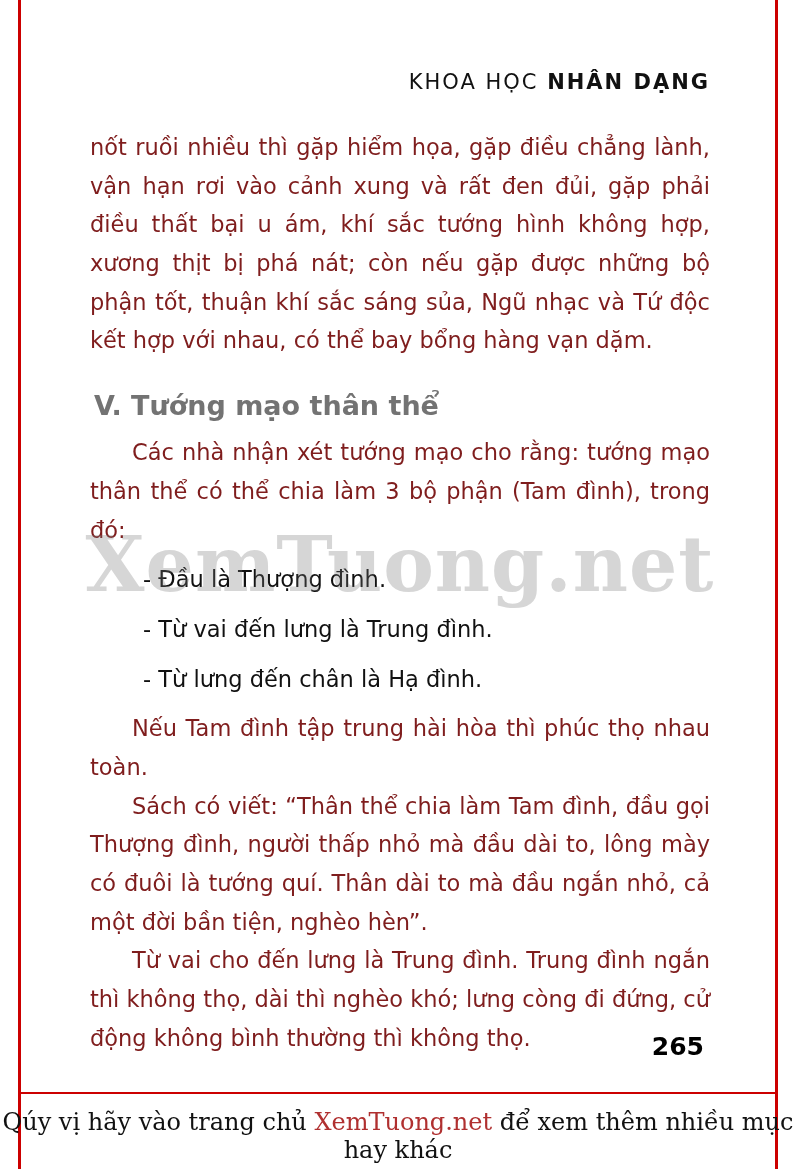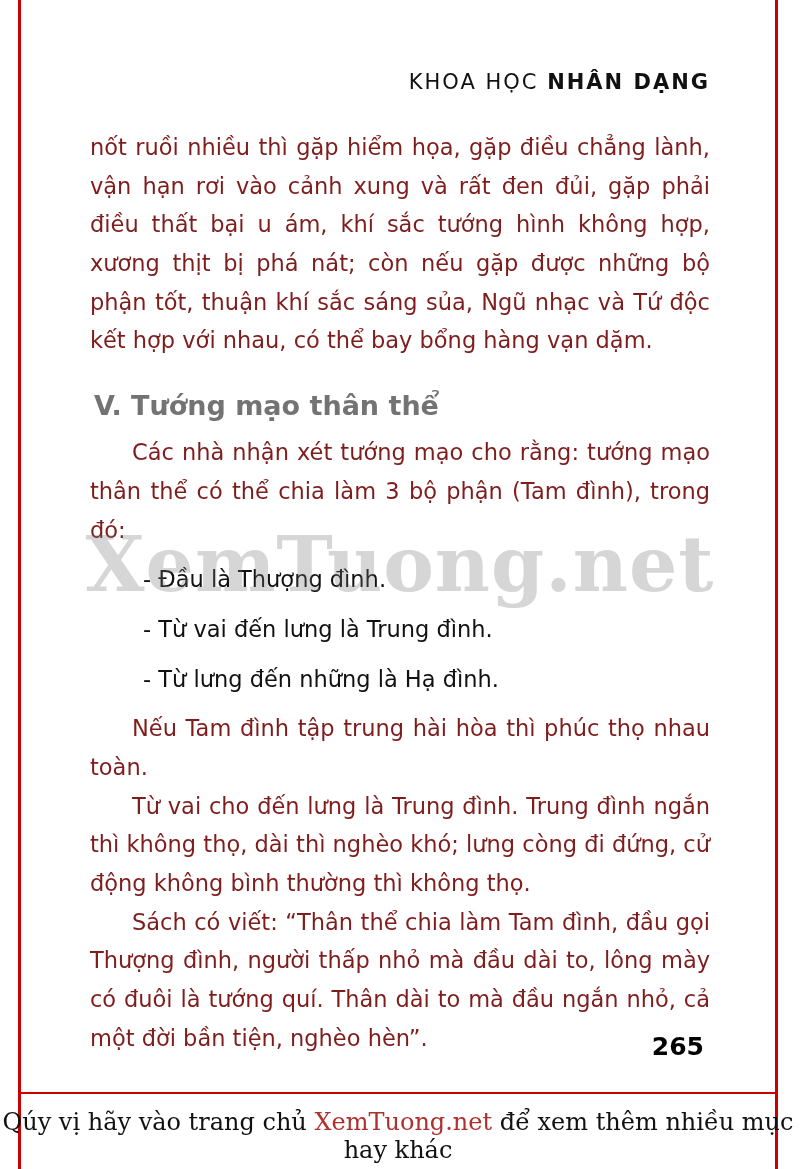--- a/index.html
+++ b/index.html
@@ -143,25 +143,25 @@
     </div>
 
     <p class="body">nốt ruồi nhiều thì gặp hiểm họa, gặp điều chẳng lành, vận hạn rơi vào cảnh xung và rất đen đủi, gặp phải điều thất bại u ám, khí sắc tướng hình không hợp, xương thịt bị phá nát; còn nếu gặp được những bộ phận tốt, thuận khí sắc sáng sủa, Ngũ nhạc và Tứ độc kết hợp với nhau, có thể bay bổng hàng vạn dặm.</p>
 
     <h2 class="section">V. Tướng mạo thân thể</h2>
 
     <p class="body indent">Các nhà nhận xét tướng mạo cho rằng: tướng mạo thân thể có thể chia làm 3 bộ phận (Tam đình), trong đó:</p>
 
     <p class="list-line">- Đầu là Thượng đình.</p>
     <p class="list-line">- Từ vai đến lưng là Trung đình.</p>
-    <p class="list-line">- Từ lưng đến những là Hạ đình.</p>
+    <p class="list-line">- Từ lưng đến chân là Hạ đình.</p>
 
     <p class="body indent">Nếu Tam đình tập trung hài hòa thì phúc thọ nhau toàn.</p>
+    <p class="body indent"> Sách có viết: “Thân thể chia làm Tam đình, đầu gọi Thượng đình, người thấp nhỏ mà đầu dài to, lông mày có đuôi là tướng quí. Thân dài to mà đầu ngắn nhỏ, cả một đời bần tiện, nghèo hèn”.</p>
     <p class="body indent">Từ vai cho đến lưng là Trung đình. Trung đình ngắn thì không thọ, dài thì nghèo khó; lưng còng đi đứng, cử động không bình thường thì không thọ.</p>
-    <p class="body indent"> Sách có viết: “Thân thể chia làm Tam đình, đầu gọi Thượng đình, người thấp nhỏ mà đầu dài to, lông mày có đuôi là tướng quí. Thân dài to mà đầu ngắn nhỏ, cả một đời bần tiện, nghèo hèn”.</p>
 
   </div>
 
   <div class="watermark">XemTuong.net</div>
 
   <div class="page-number">265</div>
 
   <div class="footer-rule"></div>
 
   <div class="footer-line">

